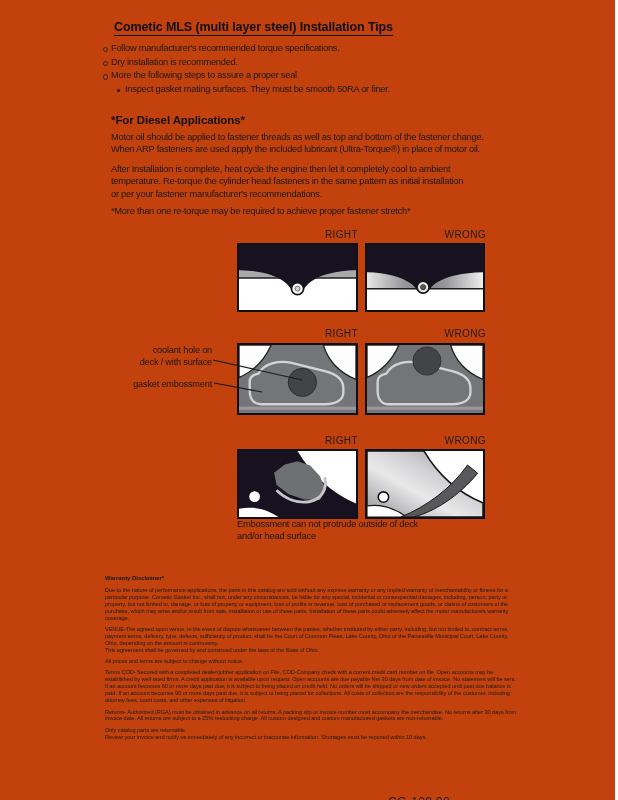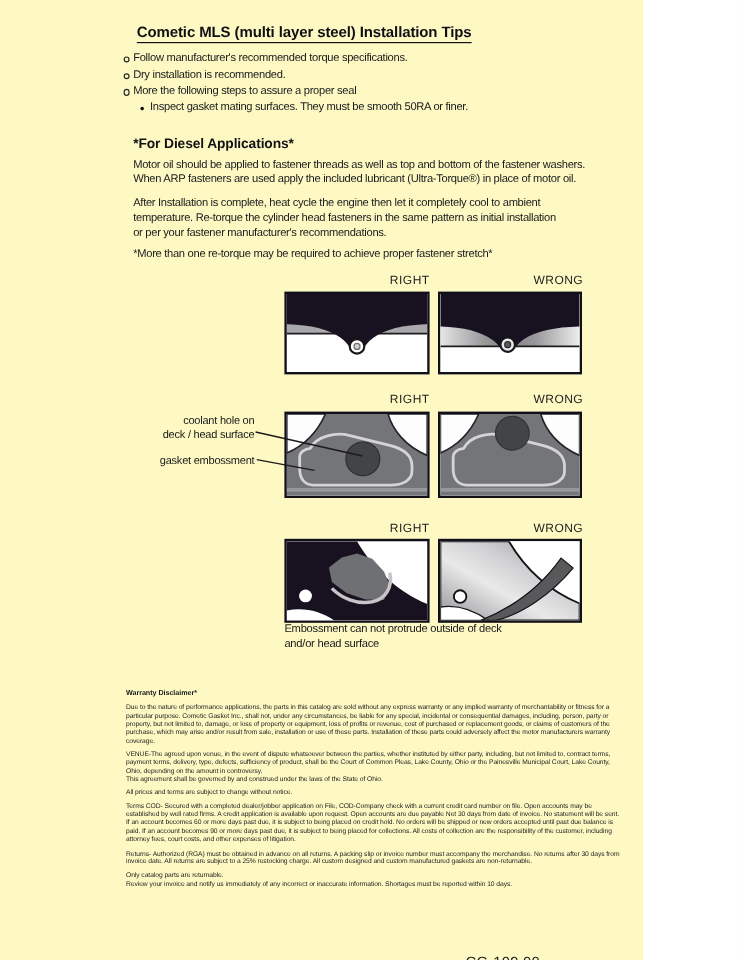--- a/index.html
+++ b/index.html
@@ -1,18 +1,18 @@
 <!DOCTYPE html>
 <html><head>
 <meta charset="utf-8">
 <style>
   * { margin:0; padding:0; box-sizing:border-box; }
   html,body { background:#ffffff; }
   body { font-family:"Liberation Sans","DejaVu Sans",sans-serif; color:#1a1a1c; }
-  .page { position:relative; width:536px; height:800px; background:#fef9c3; overflow:hidden; }
+  .page { position:relative; width:615px; height:800px; background:#c2410c; overflow:hidden; }
 
   .title { position:absolute; left:114px; top:20px; font-size:12.5px; font-weight:bold;
            letter-spacing:-0.1px; color:#101014; border-bottom:1.5px solid #111;
            padding-bottom:1px; display:inline-block; }
 
   .bullets { position:absolute; left:103px; top:42px; width:440px; }
   .b { position:relative; font-size:9.3px; letter-spacing:-0.25px; line-height:13.7px; padding-left:8px; }
   .b1::before { content:""; position:absolute; left:0; top:5px; width:3.2px; height:3.2px;
                 border:0.9px solid #2a2a2d; border-radius:50%; }
   .b2 { padding-left:22px; }
@@ -46,21 +46,21 @@
   <h1 class="title">Cometic MLS (multi layer steel) Installation Tips</h1>
 
   <div class="bullets">
     <div class="b b1">Follow manufacturer's recommended torque specifications.</div>
     <div class="b b1">Dry installation is recommended.</div>
     <div class="b b1">More the following steps to assure a proper seal</div>
     <div class="b b2">Inspect gasket mating surfaces.  They must be smooth 50RA or finer.</div>
   </div>
 
   <div class="h2" style="top:114px;">*For Diesel Applications*</div>
-  <div class="para" style="top:131px;">Motor oil should be applied to fastener threads as well as top and bottom of the fastener washers.
+  <div class="para" style="top:131px;">Motor oil should be applied to fastener threads as well as top and bottom of the fastener change.
 When ARP fasteners are used apply the included lubricant (Ultra-Torque®) in place of motor oil.</div>
   <div class="para" style="top:163px;">After Installation is complete, heat cycle the engine then let it completely cool to ambient
 temperature. Re-torque the cylinder head fasteners in the same pattern as initial installation
 or per your fastener manufacturer's recommendations.</div>
   <div class="para" style="top:205px;">*More than one re-torque may be required to achieve proper fastener stretch*</div>
 
   <div class="lbl" style="left:237px; top:229px;">RIGHT</div>
   <div class="lbl" style="left:365px; top:229px;">WRONG</div>
 
   <div class="figbox" style="left:237px; top:243px; height:69px;">
@@ -92,21 +92,21 @@
       <circle cx="58" cy="43.5" r="6.2" fill="#e9e9ea" stroke="#17171a" stroke-width="1.8"></circle>
       <circle cx="58" cy="43.5" r="2.6" fill="#5a5a5d" stroke="#2c2c2f" stroke-width="1"></circle>
     </svg>
   </div>
 
 
   <div class="lbl" style="left:237px; top:328px;">RIGHT</div>
   <div class="lbl" style="left:365px; top:328px;">WRONG</div>
 
   <div class="sidelbl" style="left:120px; top:345px; width:92px;">coolant hole on
-deck / head surface</div>
+deck / with surface</div>
   <div class="sidelbl" style="left:110px; top:379px; width:102px;">gasket embossment</div>
 
   <div class="figbox" style="left:237px; top:343px; height:72px;">
     <svg viewBox="0 0 120 70" preserveAspectRatio="none">
       <rect x="0" y="0" width="120" height="70" fill="#747578"></rect>
       <rect x="0" y="63.5" width="120" height="3.2" fill="#97989b"></rect>
       <path d="M0,0 L33,0 C27,13.5 16.5,26.5 0,33.5 Z" fill="#fdfdfd" stroke="#232326" stroke-width="1.4"></path>
       <path d="M86.5,0 L120,0 L120,35.5 C101,27.5 90.5,13.5 86.5,0 Z" fill="#fdfdfd" stroke="#232326" stroke-width="1.4"></path>
       <path d="M20,29.5 C26,18.5 42,15.5 54,18.5 L88,27 C100,30 107,36 107,44.5 L107,49 C107,57 99,61 88.5,61 L23,61 C14.5,61 11,54.5 11,47 L11,37.5 C11,32 15,30.5 20,29.5 Z" fill="none" stroke="#d4d4d6" stroke-width="2.4"></path>
       <circle cx="65" cy="38.5" r="14.5" stroke="#2b2b2e" stroke-width="1" fill="#434447"></circle>

